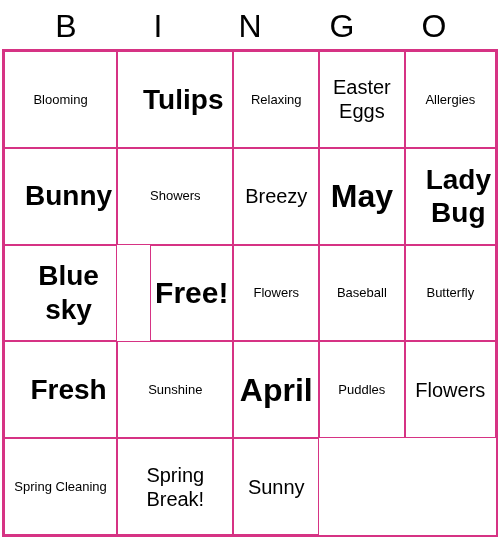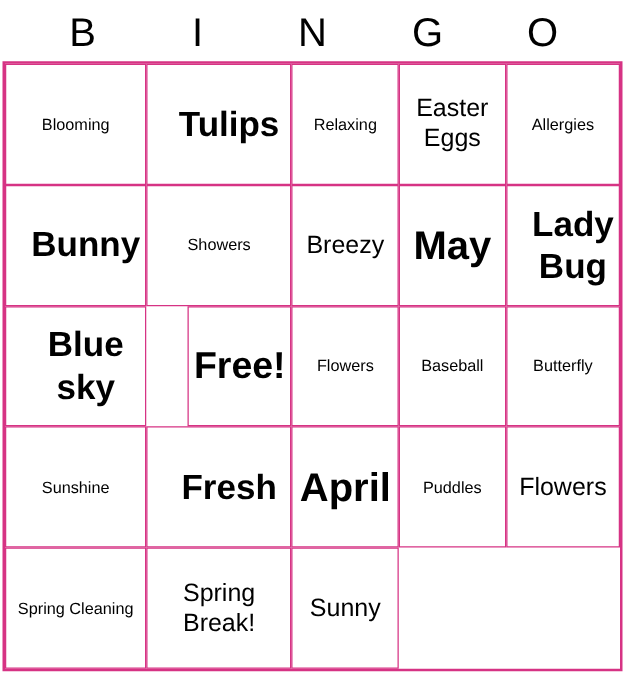--- a/index.html
+++ b/index.html
@@ -69,21 +69,21 @@
     <div class="bingo-cell large">Bunny</div>
     <div class="bingo-cell small">Showers</div>
     <div class="bingo-cell medium">Breezy</div>
     <div class="bingo-cell xlarge">May</div>
     <div class="bingo-cell large">Lady Bug</div>
     <div class="bingo-cell large">Blue sky</div>
     <div class="bingo-cell free">Free!</div>
     <div class="bingo-cell small">Flowers</div>
     <div class="bingo-cell small">Baseball</div>
     <div class="bingo-cell small">Butterfly</div>
+    <div class="bingo-cell large">Fresh</div>
     <div class="bingo-cell small">Sunshine</div>
-    <div class="bingo-cell large">Fresh</div>
     <div class="bingo-cell xlarge">April</div>
     <div class="bingo-cell small">Puddles</div>
     <div class="bingo-cell medium">Flowers</div>
     <div class="bingo-cell small">Spring Cleaning</div>
     <div class="bingo-cell medium">Spring Break!</div>
     <div class="bingo-cell medium">Sunny</div>
   </div>
 
 </body></html>

